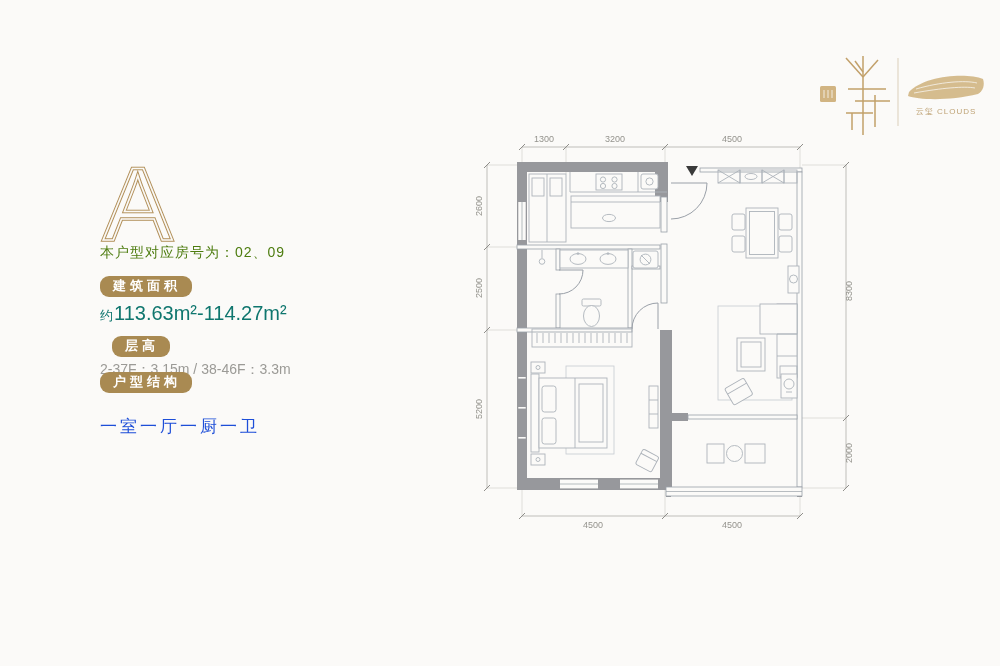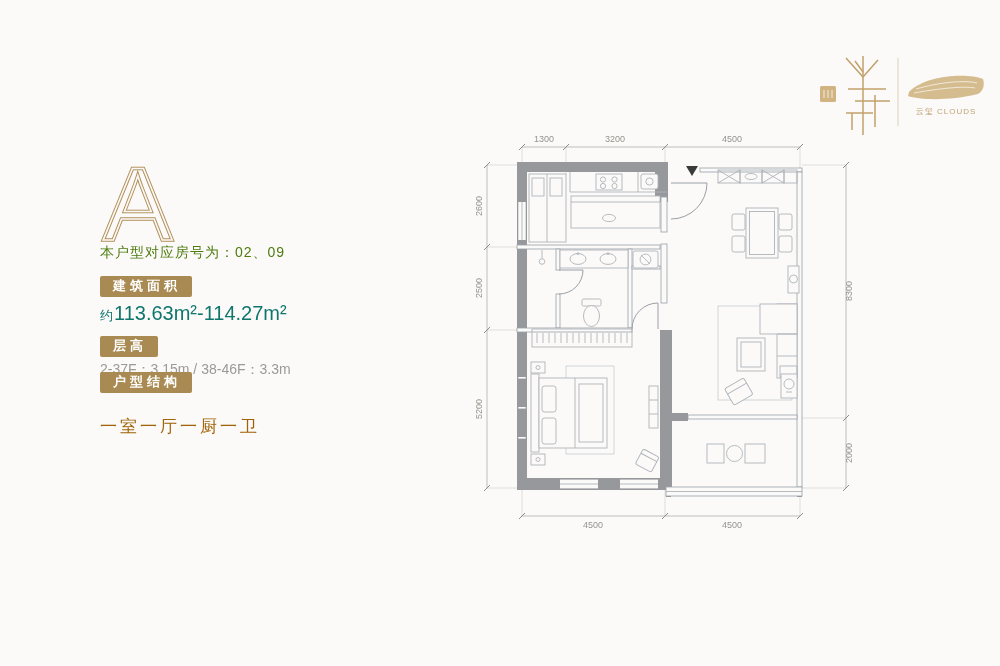--- a/index.html
+++ b/index.html
@@ -4,28 +4,28 @@
 <style>
   html,body{margin:0;padding:0;}
   body{font-family:"Liberation Sans","DejaVu Sans",sans-serif;}
   .canvas{position:relative;width:1000px;height:666px;background:#fbfaf8;overflow:hidden;}
 
   
   .unit-panel{position:absolute;left:100px;top:148px;width:330px;}
   .big-letter{position:absolute;left:-6px;top:0;}
   .room-line{position:absolute;left:0;top:96px;font-size:14px;color:#4d7c0f;letter-spacing:1px;white-space:nowrap;}
   .badge{display:inline-block;background:#a98a52;color:#fff;font-size:13px;font-weight:bold;
-         letter-spacing:4px;padding:3px 11px 4px 13px;border-radius:2px;line-height:14px;}
+         letter-spacing:4px;padding:3px 11px 4px 13px;border-radius:9px;line-height:14px;}
   .b1{position:absolute;left:0;top:128px;}
   .t1{position:absolute;left:0;top:154px;font-size:20px;color:#0f766e;white-space:nowrap;}
   .t1 .pfx{font-size:13px;margin-right:1px;}
-  .b2{position:absolute;left:0;top:188px;}
+  .b2{position:absolute;left:12px;top:188px;}
   .t2{position:absolute;left:0;top:213px;font-size:14px;color:#9b9a96;white-space:nowrap;}
   .b3{position:absolute;left:0;top:224px;}
-  .t3{position:absolute;left:0;top:267px;font-size:17px;color:#a16207;letter-spacing:3px;white-space:nowrap;}
+  .t3{position:absolute;left:0;top:267px;font-size:17px;color:#1d4ed8;letter-spacing:3px;white-space:nowrap;}
 
   
   .plan{position:absolute;left:450px;top:126px;}
   .plan .w{fill:#97989c;stroke:none;}
   .plan .pw{fill:#fbfaf8;stroke:#9aa0a8;stroke-width:.8;}
   .plan .p{stroke:#9aa0a8;stroke-width:1;fill:none;}
   .plan .p2{stroke:#9aa0a8;stroke-width:.7;fill:none;}
   .plan .f{stroke:#adb3ba;stroke-width:.9;fill:none;}
   .plan .ff{stroke:#adb3ba;stroke-width:.9;fill:#fbfaf8;}
   .plan .rug{stroke:#c6cad0;stroke-width:.8;fill:none;}

